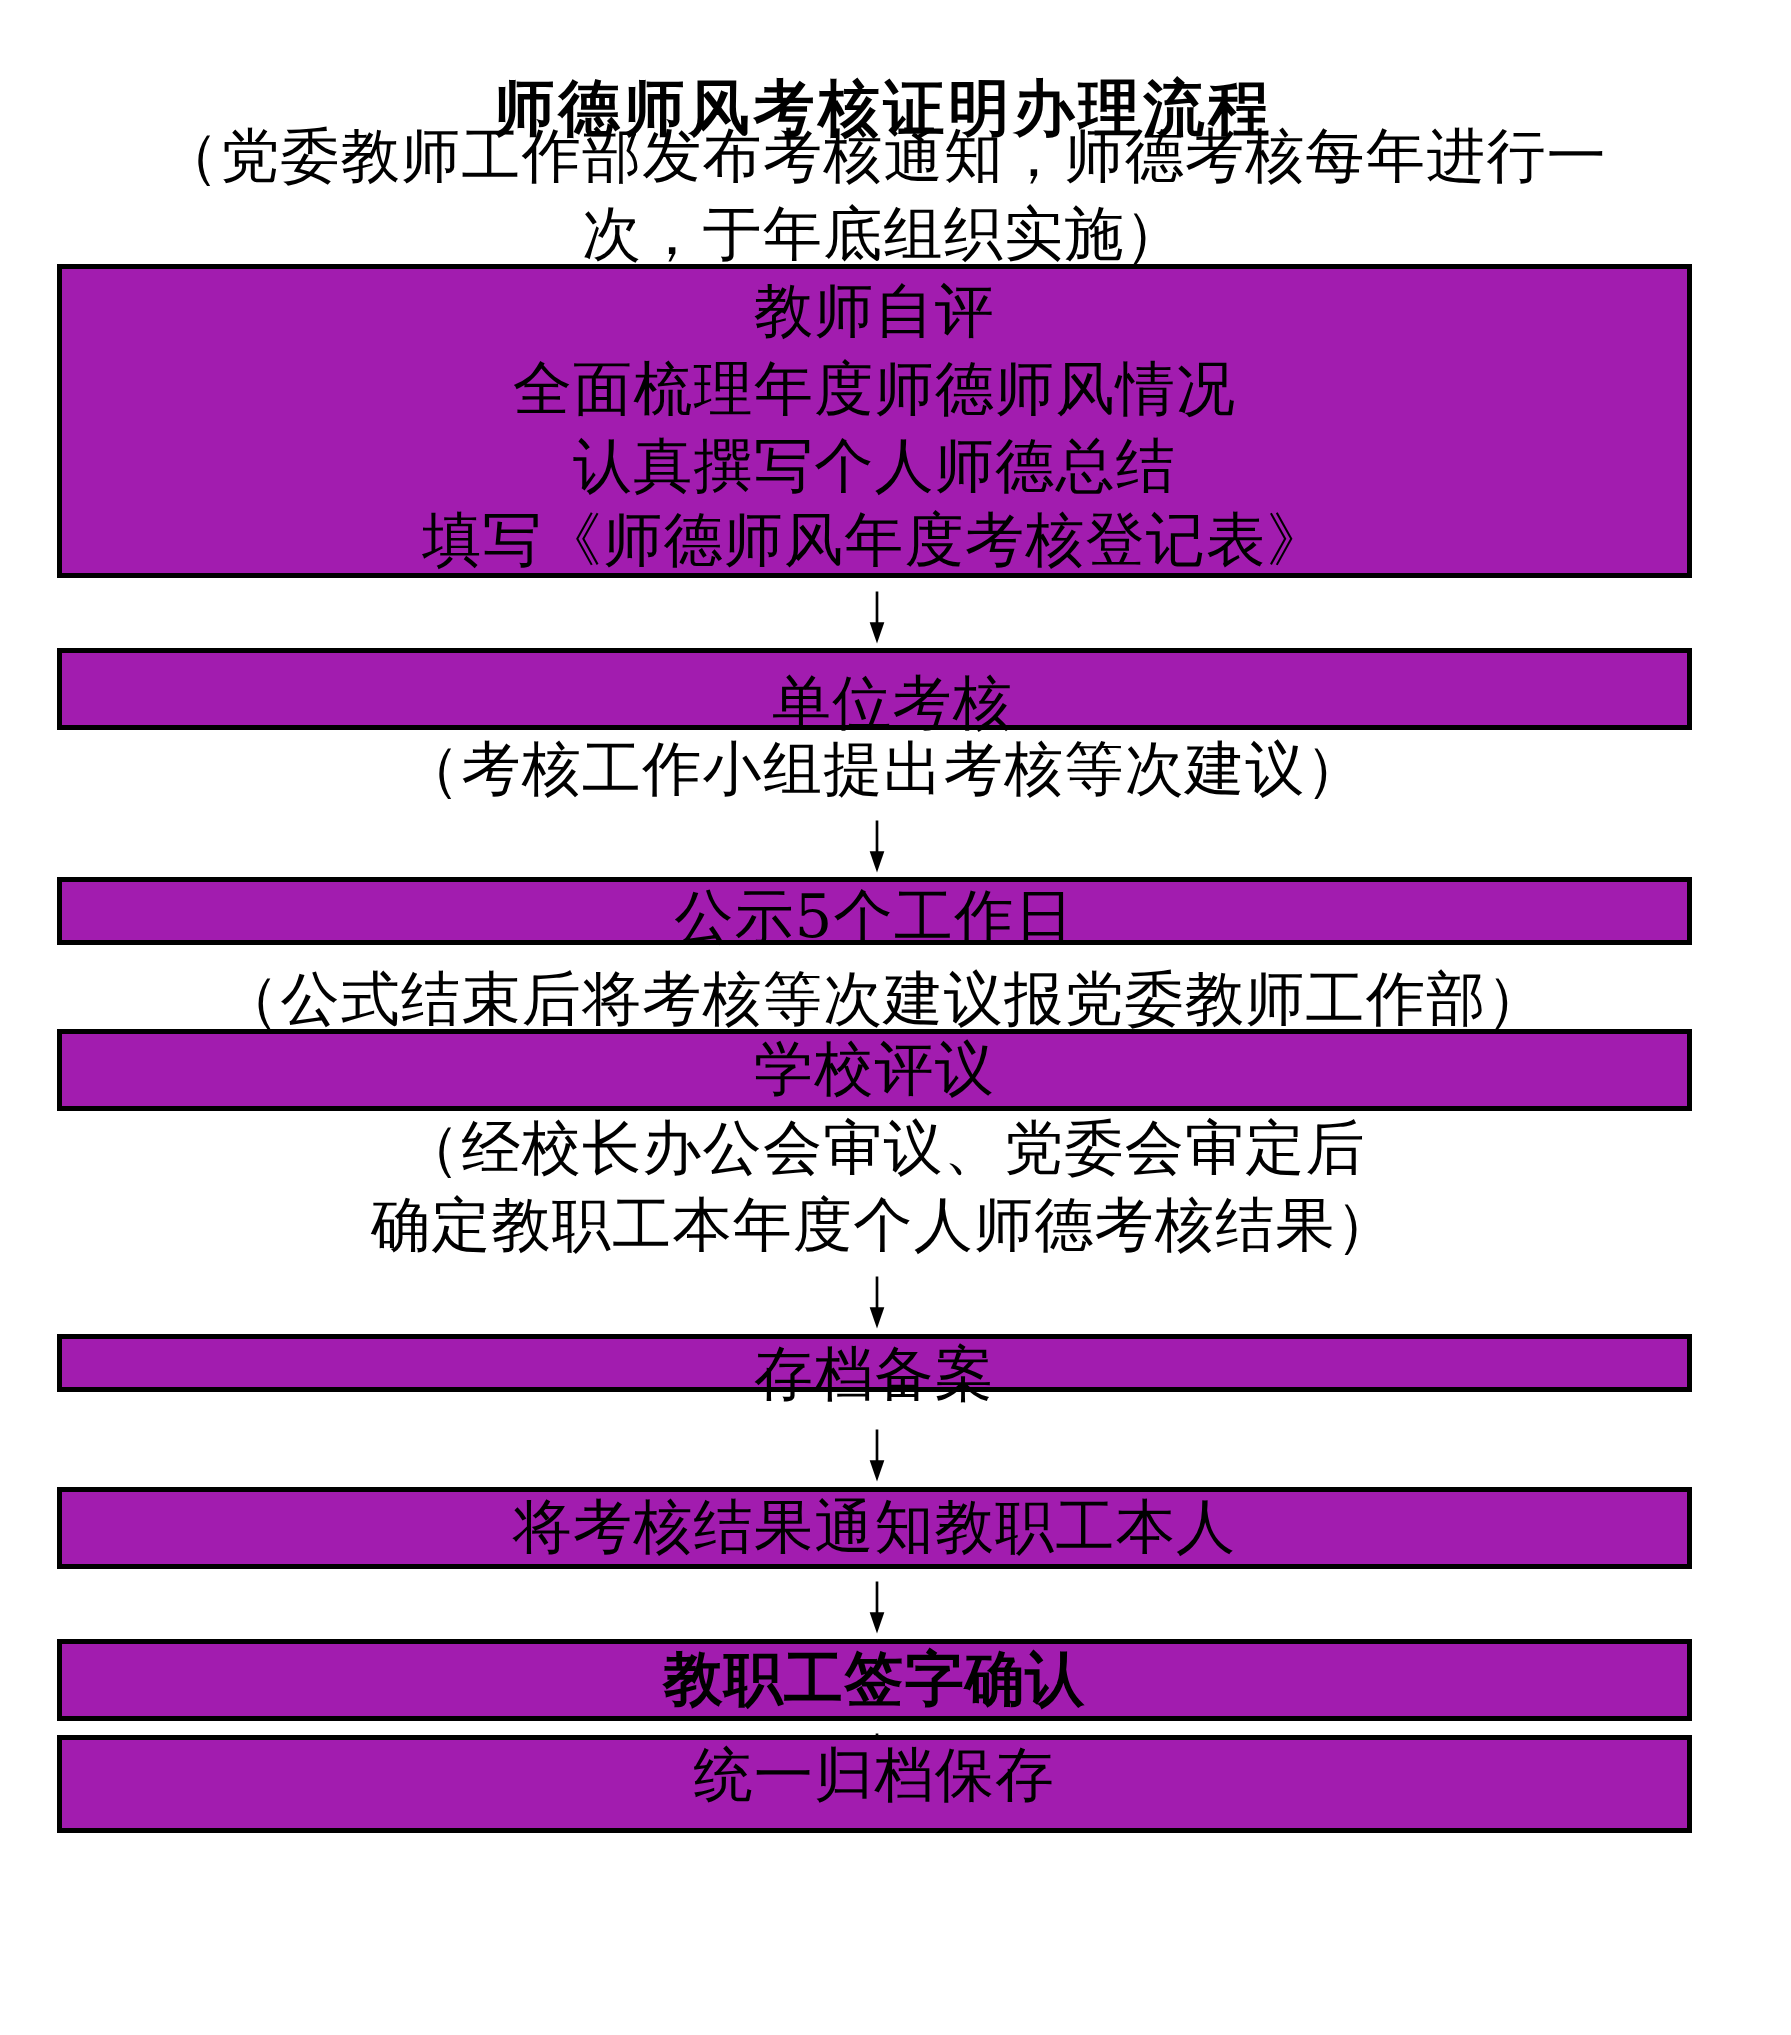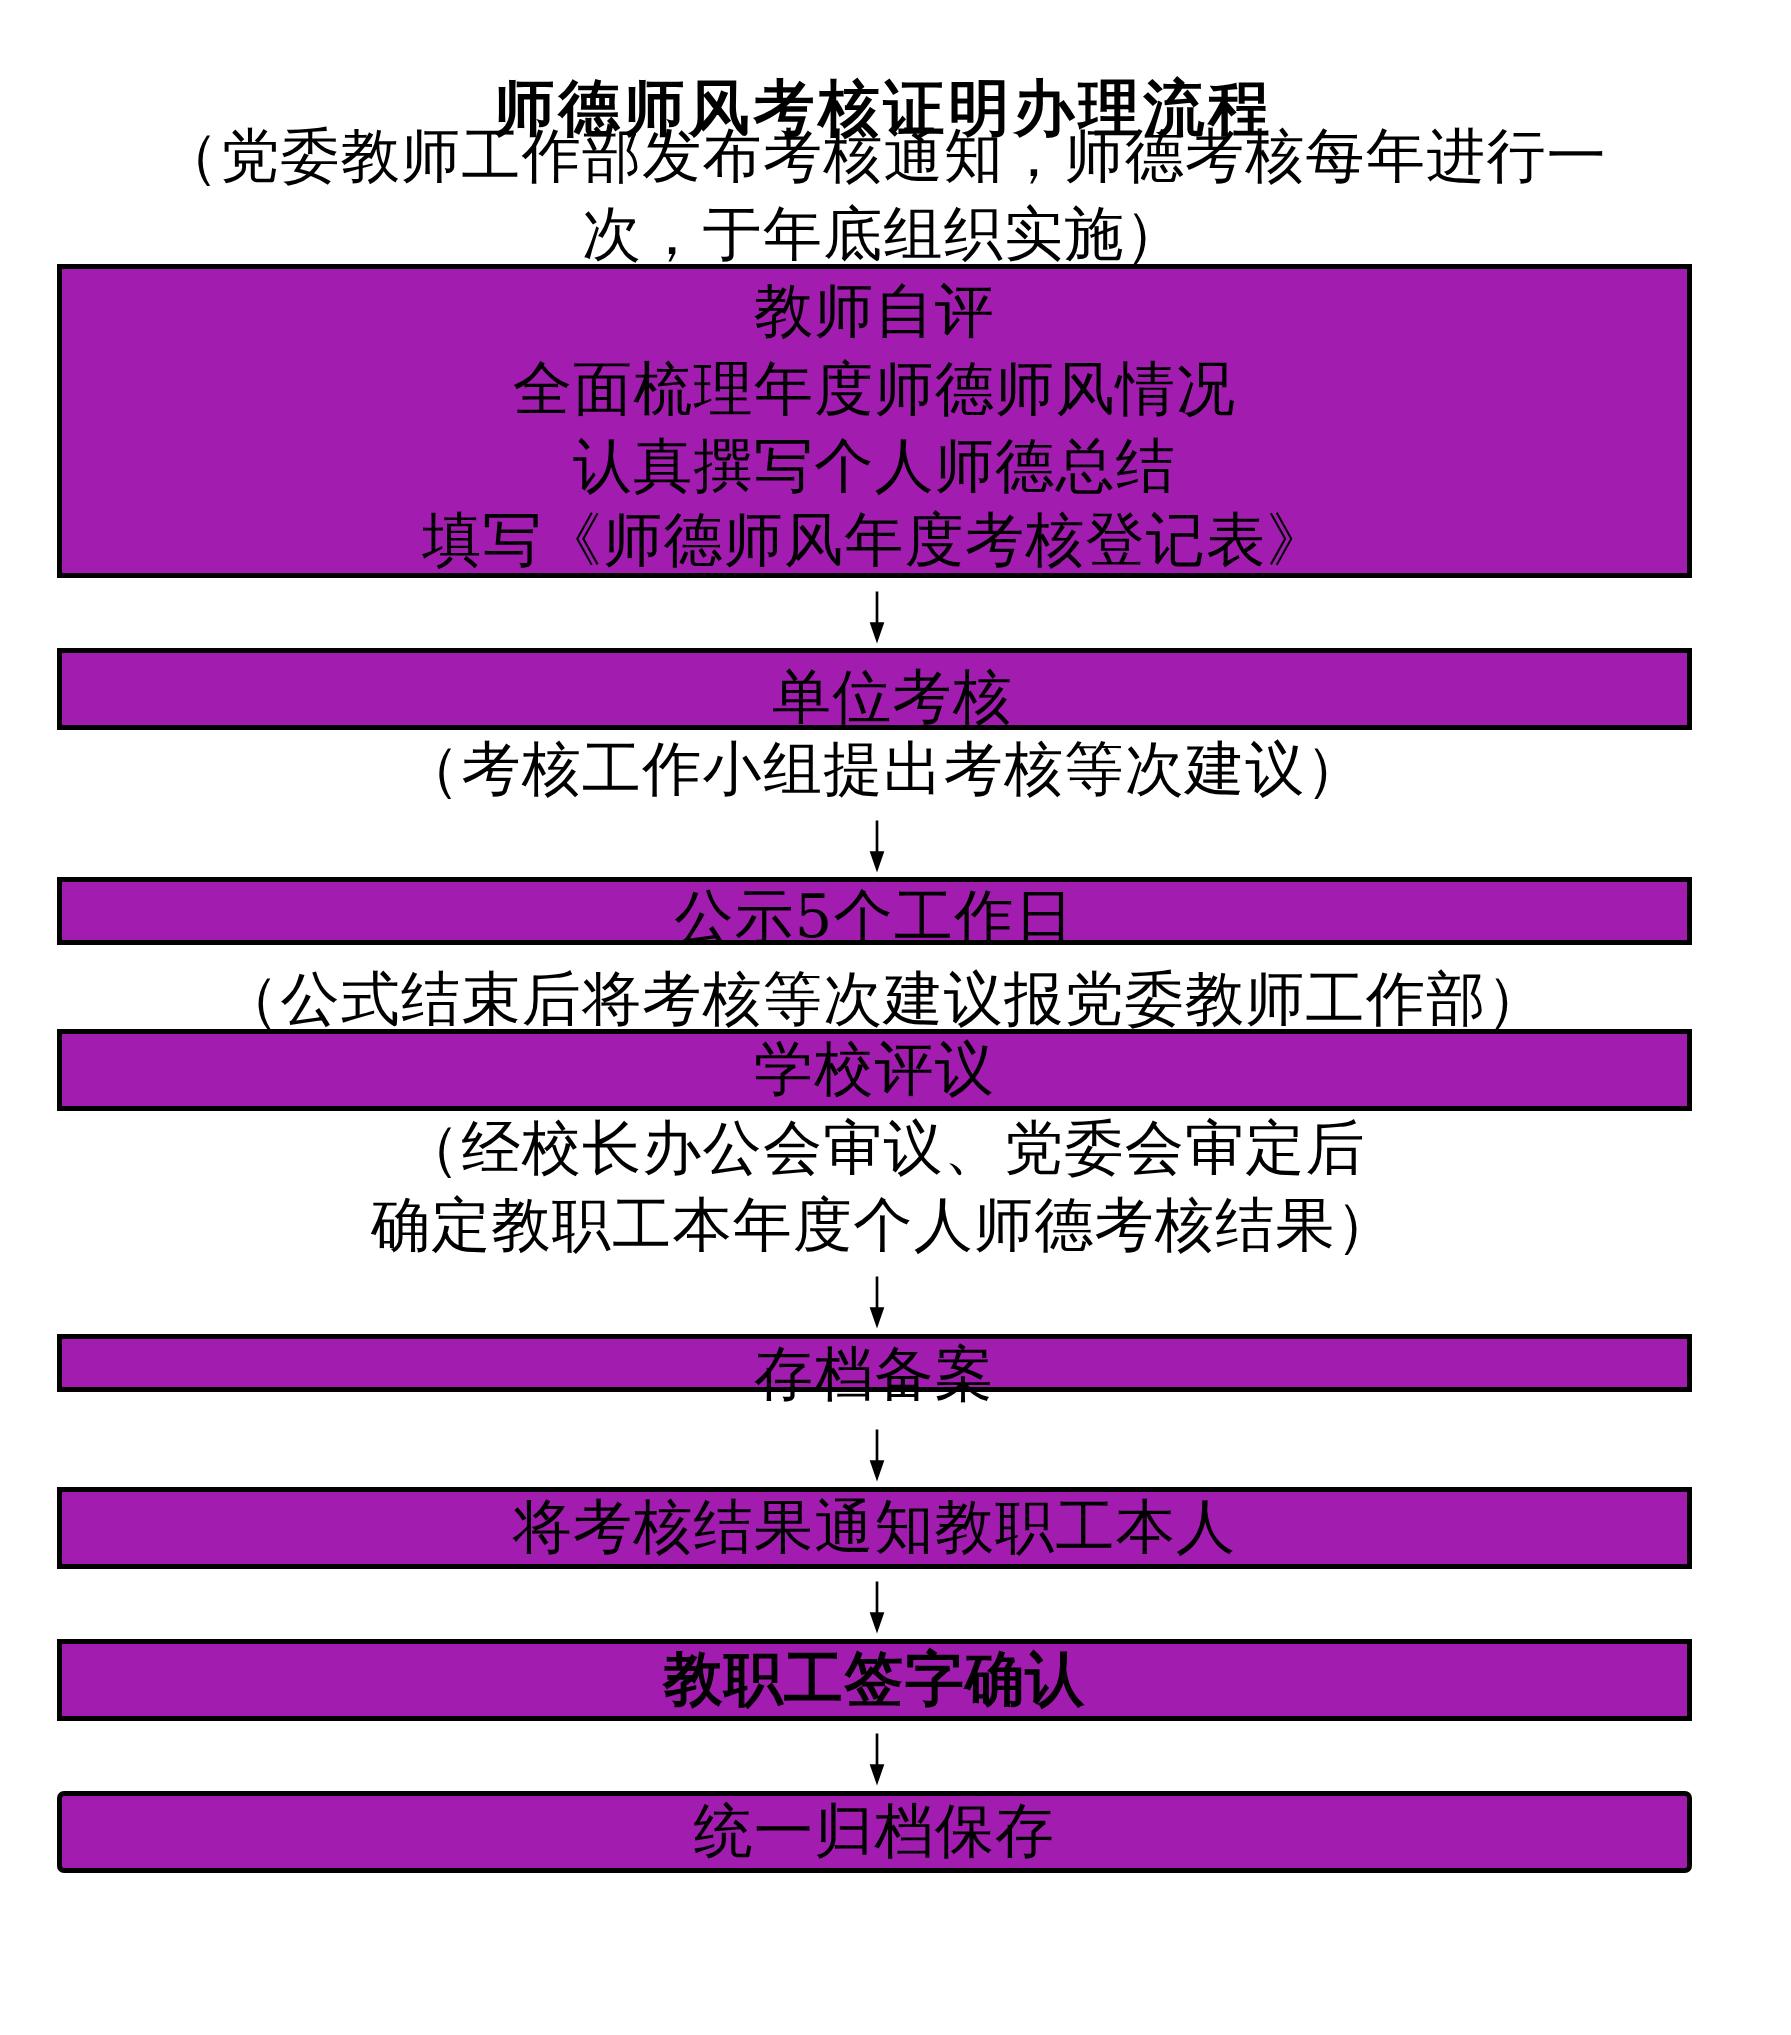--- a/index.html
+++ b/index.html
@@ -30,21 +30,21 @@
 </div>
 
 <div class="arrow" style="top:591px;">
   <svg width="16" height="53" viewBox="0 0 24 78">
       <line x1="12" y1="0" x2="12" y2="60" stroke="#000" stroke-width="4"></line>
       <polygon points="1,46 23,46 12,78" fill="#000"></polygon>
     </svg>
 </div>
 
 <div class="box" style="top:648px; height:82px;">
-  <div class="txt" style="top:10px;margin-left:36px;">单位考核</div>
+  <div class="txt" style="top:16px;margin-left:36px;">单位考核</div>
 </div>
 <div class="line" style="top:735px;">（考核工作小组提出考核等次建议）</div>
 
 <div class="arrow" style="top:820px;">
   <svg width="16" height="53" viewBox="0 0 24 78">
       <line x1="12" y1="0" x2="12" y2="60" stroke="#000" stroke-width="4"></line>
       <polygon points="1,46 23,46 12,78" fill="#000"></polygon>
     </svg>
 </div>
 
@@ -92,16 +92,16 @@
   <div class="txt" style="top:1.3px;">教职工签字确认</div>
 </div>
 
 <div class="arrow" style="top:1733px;">
   <svg width="16" height="53" viewBox="0 0 24 78">
       <line x1="12" y1="0" x2="12" y2="60" stroke="#000" stroke-width="4"></line>
       <polygon points="1,46 23,46 12,78" fill="#000"></polygon>
     </svg>
 </div>
 
-<div class="box" style="top:1791px; height:82px;border-radius:7px;">
+<div class="box" style="top:1735px; height:98px;">
   <div class="txt" style="top:1.3px;">统一归档保存</div>
 </div>
 
 
 </body></html>

